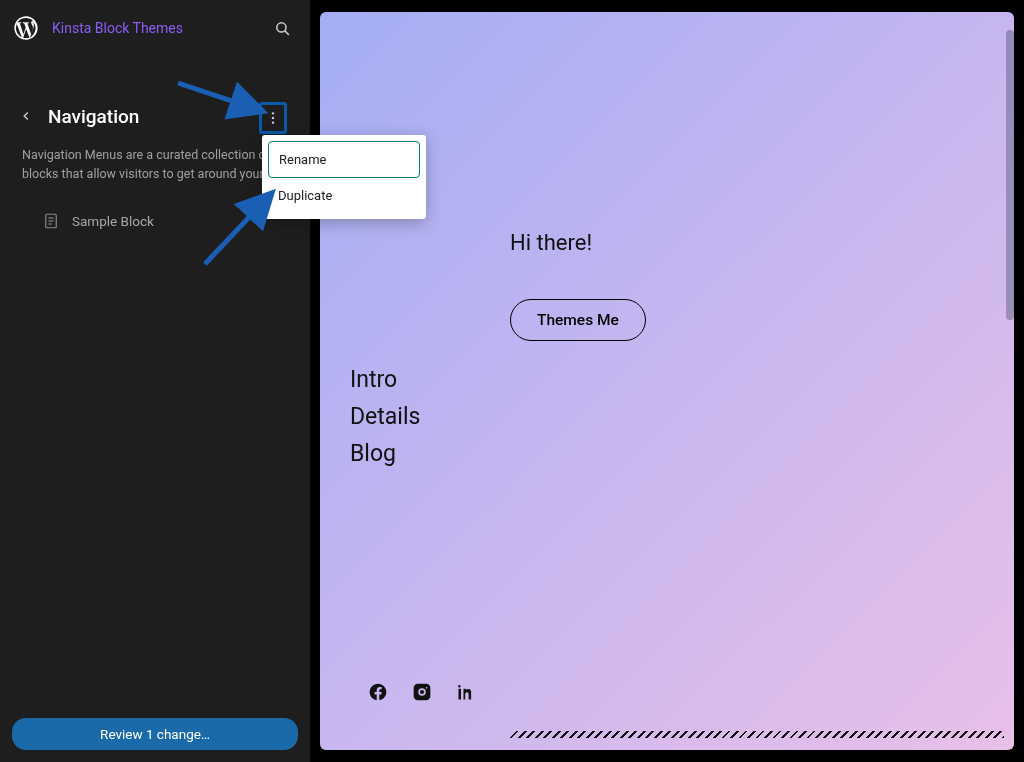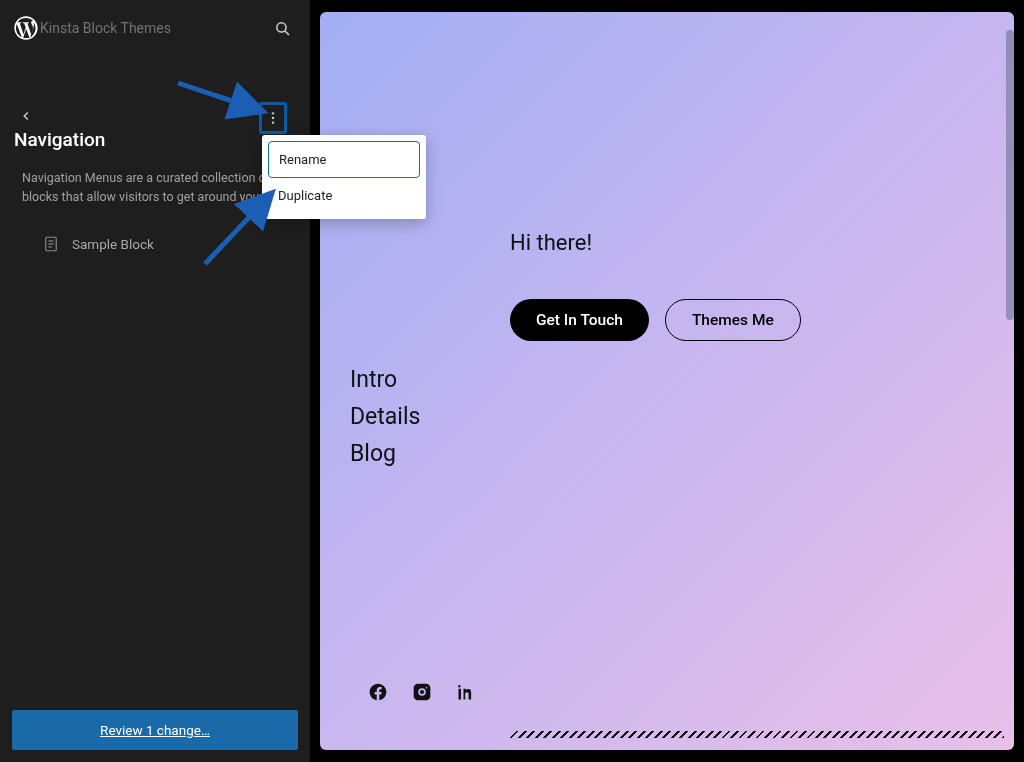--- a/index.html
+++ b/index.html
@@ -24,37 +24,36 @@
       align-items: center;
       height: 56px;
       padding: 0 12px;
     }
     .wp-logo {
       width: 28px; height: 28px;
       fill: #fff;
       flex: 0 0 auto;
     }
     .site-title {
-      margin-left: 0;
+      margin-left: 12px;
       font-size: 14px;
-      color: #737373;
+      color: #8b5cf6;
       flex: 1;
     }
     .search-btn {
       width: 32px; height: 32px;
       display: flex; align-items: center; justify-content: center;
       color: #ccc;
     }
     .nav-header {
       display: flex;
-      align-items: flex-start;
+      align-items: flex-end;
       padding: 12px 14px;
       margin-top: 36px;
       position: relative;
-      flex-direction: column;
     }
     .back-chevron {
       width: 24px; height: 24px;
       display: flex; align-items: center; justify-content: center;
       color: #ccc;
       margin-right: 10px;
     }
     .nav-title {
       font-size: 19px;
       font-weight: 500;
@@ -85,27 +84,26 @@
     }
     .page-icon {
       width: 18px; height: 18px;
       margin-right: 12px;
       stroke: #888;
     }
     .review-bar {
       position: absolute;
       bottom: 12px;
       left: 12px; right: 12px;
-      height: 40px;
+      height: 32px;
       background: #1a6aaa;
       color: #fff;
       font-size: 13.5px;
       display: flex; align-items: center; justify-content: center;
-      border-radius: 2px;
-      text-decoration: underline;
+      border-radius: 14px;
     }
     .dropdown {
       position: absolute;
       left: 262px; top: 135px;
       width: 164px;
       background: #fff;
       border-radius: 3px;
       box-shadow: 0 4px 16px rgba(0,0,0,0.25);
       z-index: 50;
       padding: 6px;
@@ -299,21 +297,20 @@
 <div class="preview">
   <div class="preview-scroll"></div>
   <div class="preview-sidenav">
     <div>Intro</div>
     <div>Details</div>
     <div>Blog</div>
   </div>
   <div class="content-area">
     <div class="greeting">Hi there!</div>
     <div class="btn-row">
-      <div class="btn-primary">Get In Touch</div>
       <div class="btn-outline">Themes Me</div>
     </div>
   </div>
   <div class="social-row">
     <svg viewBox="0 0 24 24">
         <path d="M12 2C6.48 2 2 6.48 2 12c0 4.99 3.66 9.13 8.44 9.88v-6.99H7.9V12h2.54V9.79c0-2.51 1.49-3.89 3.78-3.89 1.1 0 2.24.2 2.24.2v2.46h-1.26c-1.24 0-1.63.77-1.63 1.56V12h2.78l-.44 2.89h-2.34v6.99C18.34 21.13 22 16.99 22 12c0-5.52-4.48-10-10-10z"></path>
       </svg>
     <svg viewBox="0 0 24 24">
         <path d="M7 2h10a5 5 0 015 5v10a5 5 0 01-5 5H7a5 5 0 01-5-5V7a5 5 0 015-5zm5 5.5A4.5 4.5 0 1012 16.5 4.5 4.5 0 0012 7.5zm0 2A2.5 2.5 0 1112 14.5 2.5 2.5 0 0112 9.5zM17.5 6A1 1 0 1017.5 8 1 1 0 0017.5 6z"></path>
       </svg>

